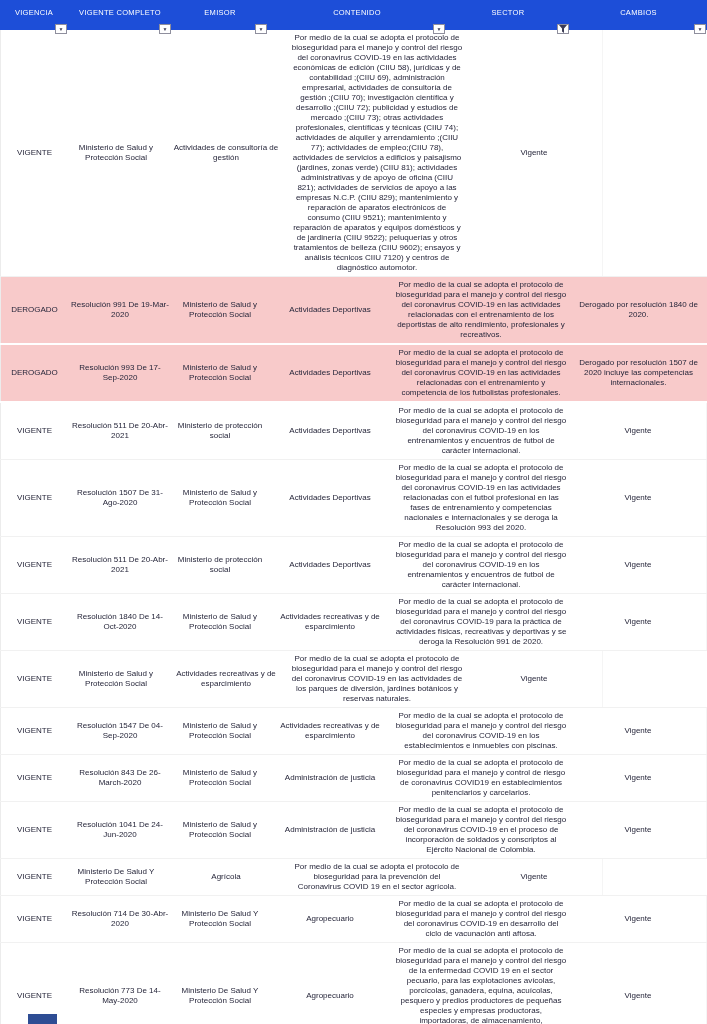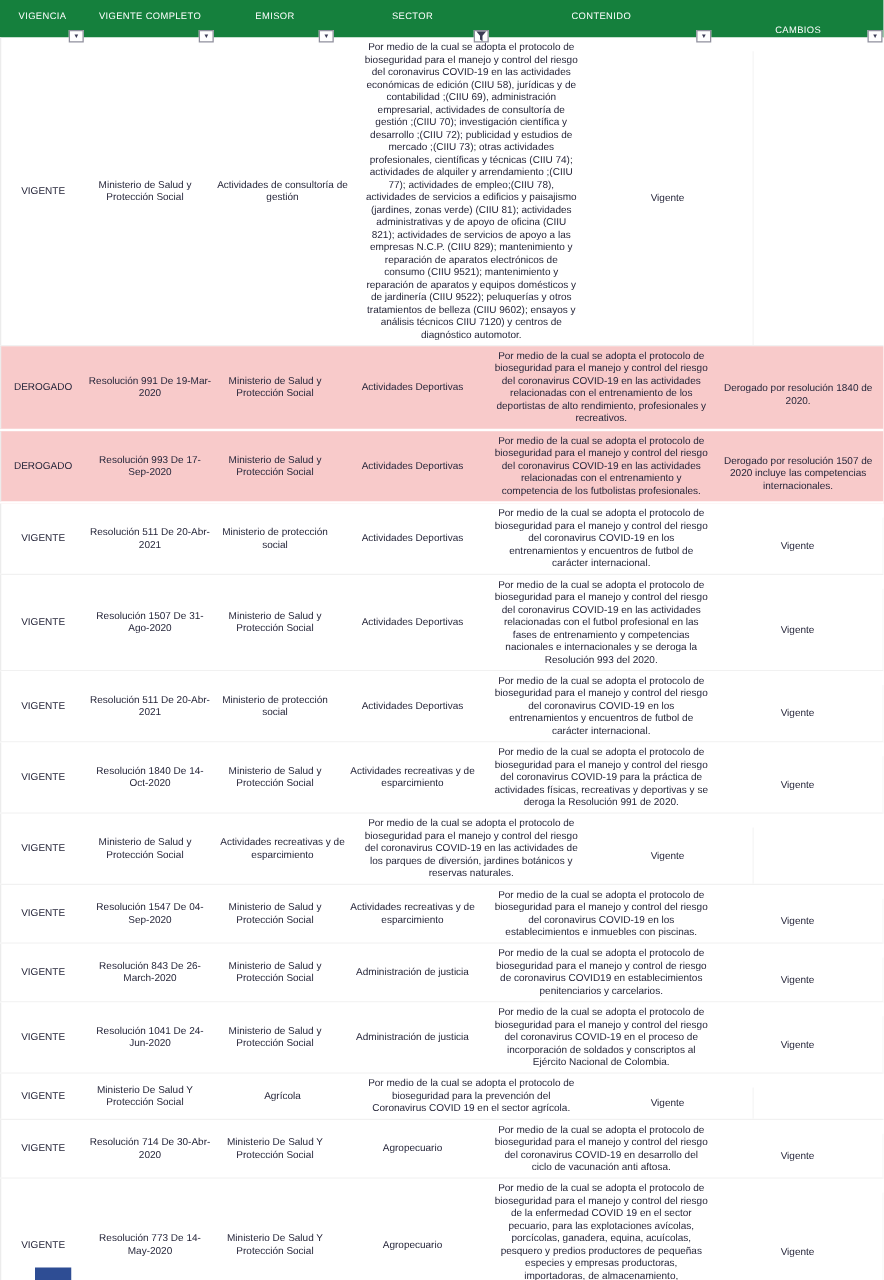--- a/index.html
+++ b/index.html
@@ -8,21 +8,21 @@
     width:707px;height:1024px;
     overflow:hidden;
     background:#ffffff;
     font-family:"Liberation Sans", sans-serif;
     color:#26263a;
   }
   
   .header{
     display:flex;
     width:707px;height:30px;
-    background:#15803d;
+    background:#1d4ed8;
   }
   .hcell{
     position:relative;
     display:flex;align-items:flex-start;justify-content:center;
     box-sizing:border-box;
     padding-top:8px;
   }
   .hlabel{
     color:#ffffff;
     font-size:7.5px;
@@ -60,21 +60,21 @@
     display:flex;align-items:center;justify-content:center;
     text-align:center;
     font-size:8px;line-height:10px;
     padding:3px 3px;
   }
   .c0{width:68px;}
   .c1{width:104px;}
   .c2{width:96px;}
   .c3{width:124px;}
   .c4{width:178px;}
-  .c5{width:137px;margin-top:11px;}
+  .c5{width:137px;}
   .row .c0{border-left:1px solid #ececec;}
   .row:not(.pink) .c5{border-right:1px solid #f5f5f5;}
   
   .header-fragment{
     position:absolute;
     left:28px;top:1014px;
     width:29px;height:10px;
     background:#2e4d94;
   }
 </style>
@@ -94,32 +94,32 @@
         <span class="filter-btn">
           <span class="arr">▼</span>
         </span>
       </div>
       <div class="hcell c2">
         <span class="hlabel">EMISOR</span>
         <span class="filter-btn">
           <span class="arr">▼</span>
         </span>
       </div>
+      <div class="hcell c4">
+        <span class="hlabel">CONTENIDO</span>
+        <span class="filter-btn">
+          <span class="arr">▼</span>
+        </span>
+      </div>
       <div class="hcell c3">
         <span class="hlabel">SECTOR</span>
         <span class="filter-btn">
           <svg width="8" height="8" viewBox="0 0 8 8" aria-hidden="true">
             <path d="M0 0h8L5 3.5V8L3 6.5v-3z" fill="#3c3c55"></path>
           </svg>
-        </span>
-      </div>
-      <div class="hcell c4">
-        <span class="hlabel">CONTENIDO</span>
-        <span class="filter-btn">
-          <span class="arr">▼</span>
         </span>
       </div>
       <div class="hcell c5">
         <span class="hlabel">CAMBIOS</span>
         <span class="filter-btn">
           <span class="arr">▼</span>
         </span>
       </div>
     </div>
   <div class="tbody">

